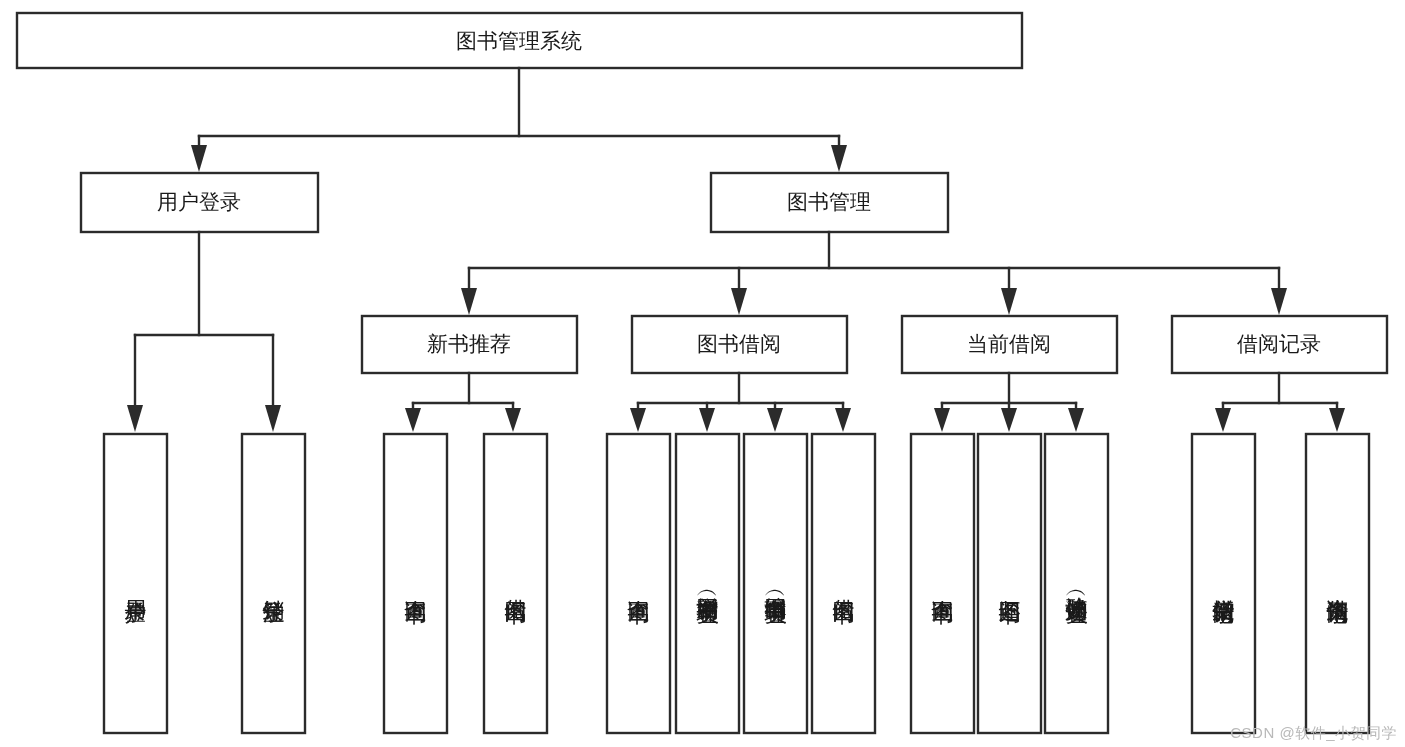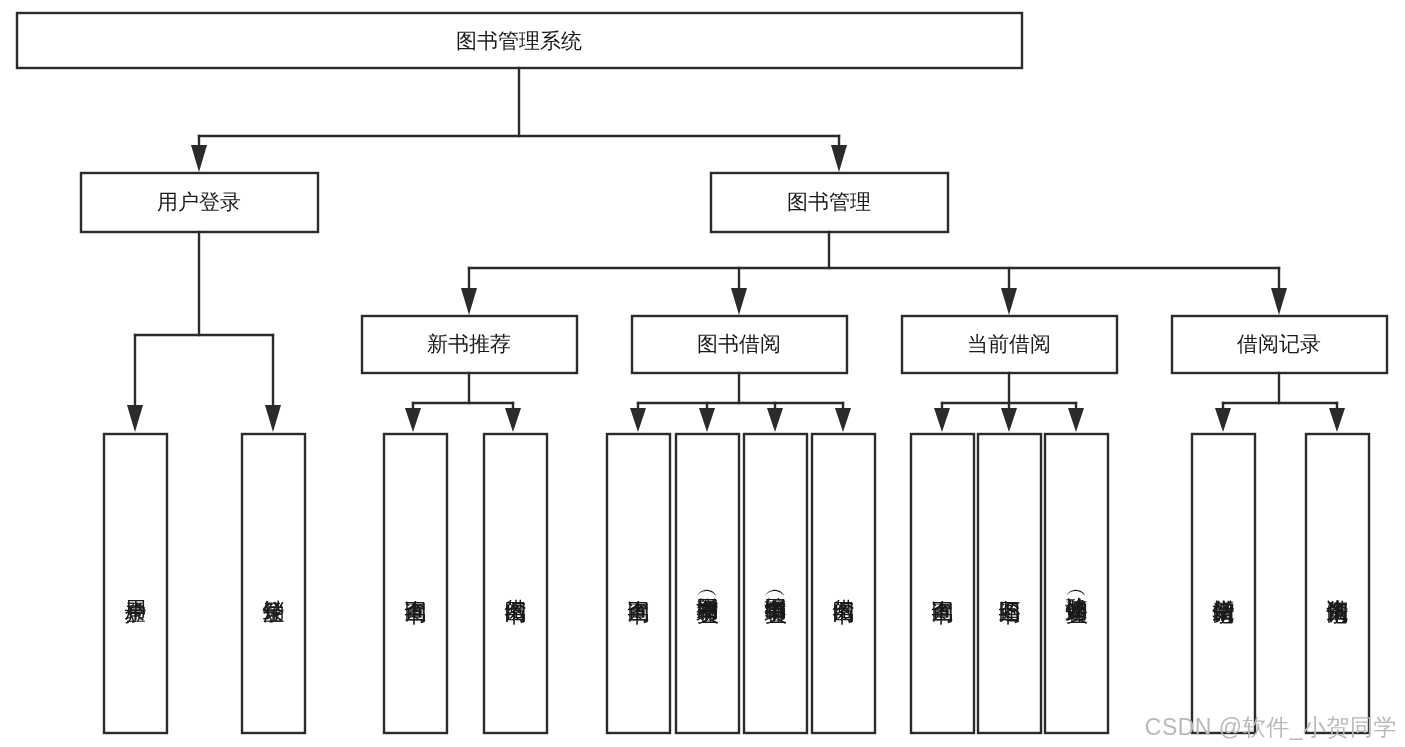--- a/index.html
+++ b/index.html
@@ -63,21 +63,21 @@
     color: #1a1a1a;
     white-space: nowrap;
     pointer-events: none;
     user-select: none;
   }
   .watermark {
     position: absolute;
     right: 8px;
     bottom: 4px;
     font-family: "Liberation Sans", "DejaVu Sans", sans-serif;
-    font-size: 23px;
+    font-size: 15px;
     color: #b9b9b9;
     letter-spacing: 0.5px;
     white-space: nowrap;
     user-select: none;
   }
 </style>
 </head>
 <body>
 
 <div id="diagram-root">

